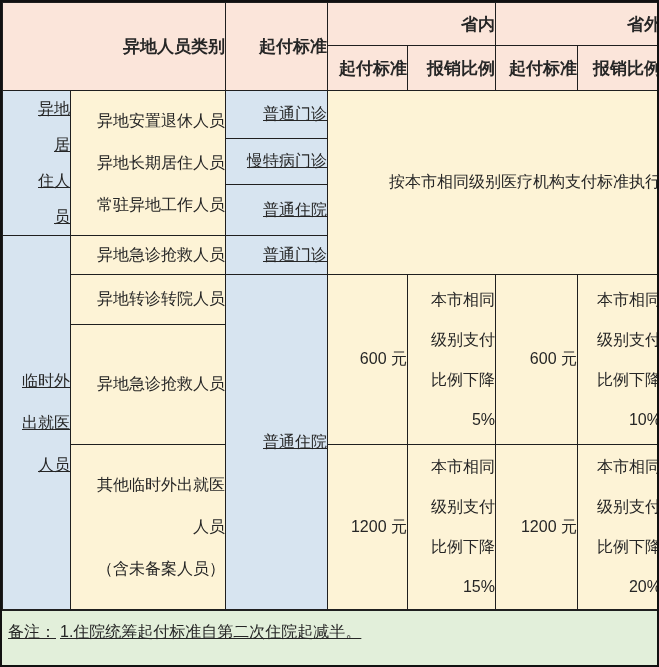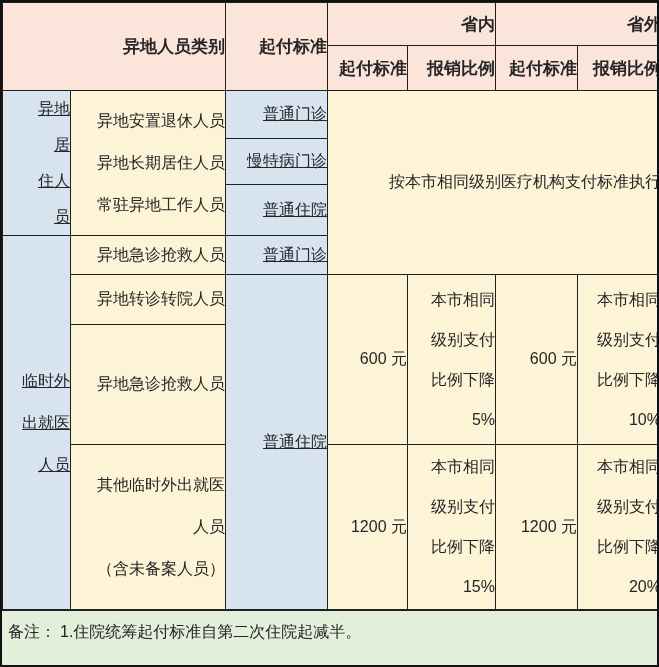--- a/index.html
+++ b/index.html
@@ -47,21 +47,21 @@
   .lh40 { line-height: 40px; }
   .lh36 { line-height: 36px; padding-left: 24px; }
   .notes {
     height: 73px;
     background: var(--notes-bg);
     border-top: 1px solid var(--border);
     padding: 11px 8px 0 6px;
     font-size: 16px;
     text-align: left;
   }
-  .notes .line1 { white-space: nowrap; }
+  .notes .line1 { white-space: nowrap; text-decoration: underline; }
   .notes .line2 { margin-top: 16px; margin-left: 50px; white-space: nowrap; }
   .notes .lbl { margin-right: 4px; }
 </style>
 </head>
 <body>
 
 <div class="wrap">
   <table>
     <colgroup>
       <col style="width:68px">

